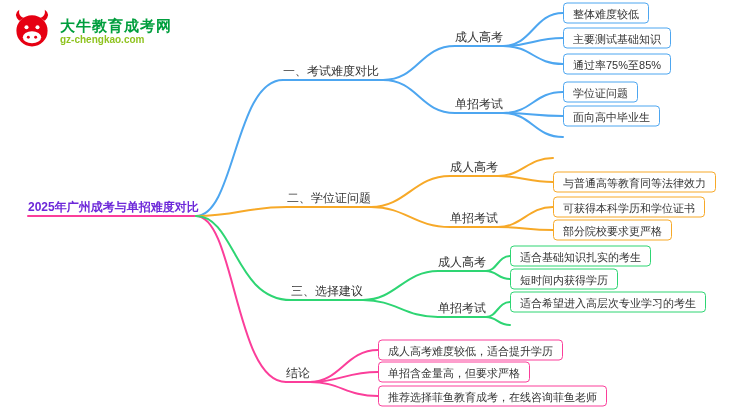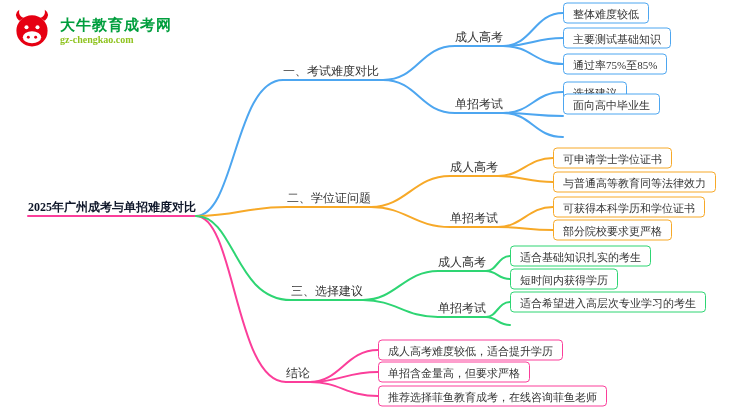--- a/index.html
+++ b/index.html
@@ -1,22 +1,22 @@
 <!DOCTYPE html>
 <html><head>
 <meta charset="utf-8">
 <title>Mindmap</title>
 <style>
   * { margin:0; padding:0; box-sizing:border-box; }
   html,body { background:#fff; }
   body { font-family:"Liberation Sans","DejaVu Sans",sans-serif; }
-  .canvas { position:relative; width:750px; height:410px; background:#fff; overflow:hidden;font-family:Liberation Serif, serif; }
+  .canvas { position:relative; width:750px; height:410px; background:#fff; overflow:hidden; }
   svg.links { position:absolute; left:0; top:0; }
   .node { position:absolute; white-space:nowrap; color:#333; }
-  .root { font-size:12px; font-weight:bold; color:#0f172a; line-height:16px; }
+  .root { font-size:12px; font-weight:bold; color:#6d28d9; line-height:16px; }
   .label { font-size:12px; line-height:16px; color:#333; }
   .leaf {
     font-size:11px; line-height:14px; padding:2.5px 9px;
     border:1.5px solid #999; border-radius:4px; background:#fff;
     transform:translateY(-50%); color:#333;
   }
   .c-blue   { border-color:#4da6f0; }
   .c-orange { border-color:#f7a928; }
   .c-green  { border-color:#2ed573; }
   .c-pink   { border-color:#fb3e9a; }
@@ -112,24 +112,23 @@
   <div class="node label" style="left:455px;top:29px;">成人高考</div>
   <div class="node label" style="left:455px;top:96px;">单招考试</div>
   <div class="node label" style="left:450px;top:159px;">成人高考</div>
   <div class="node label" style="left:450px;top:210px;">单招考试</div>
   <div class="node label" style="left:438px;top:254px;">成人高考</div>
   <div class="node label" style="left:438px;top:300px;">单招考试</div>
 
   <div class="node leaf c-blue" style="left:563px;top:13px;">整体难度较低</div>
   <div class="node leaf c-blue" style="left:563px;top:38px;">主要测试基础知识</div>
   <div class="node leaf c-blue" style="left:563px;top:64px;">通过率75%至85%</div>
-  <div class="node leaf c-blue" style="left:563px;top:92px;">选择建议</div>
-  <div class="node leaf c-blue" style="left:563px;top:104px;">面向高中毕业生</div>
+  <div class="node leaf c-blue" style="left:563px;top:92px;">学位证问题</div>
+  <div class="node leaf c-blue" style="left:563px;top:116px;">面向高中毕业生</div>
 
-  <div class="node leaf c-orange" style="left:553px;top:158px;">可申请学士学位证书</div>
   <div class="node leaf c-orange" style="left:553px;top:182px;">与普通高等教育同等法律效力</div>
   <div class="node leaf c-orange" style="left:553px;top:207px;">可获得本科学历和学位证书</div>
   <div class="node leaf c-orange" style="left:553px;top:230px;">部分院校要求更严格</div>
 
   <div class="node leaf c-green" style="left:510px;top:256px;">适合基础知识扎实的考生</div>
   <div class="node leaf c-green" style="left:510px;top:279px;">短时间内获得学历</div>
   <div class="node leaf c-green" style="left:510px;top:302px;text-align:center;">适合希望进入高层次专业学习的考生</div>
 
   <div class="node leaf c-pink" style="left:378px;top:350px;">成人高考难度较低，适合提升学历</div>
   <div class="node leaf c-pink" style="left:378px;top:396px;">推荐选择菲鱼教育成考，在线咨询菲鱼老师</div>

